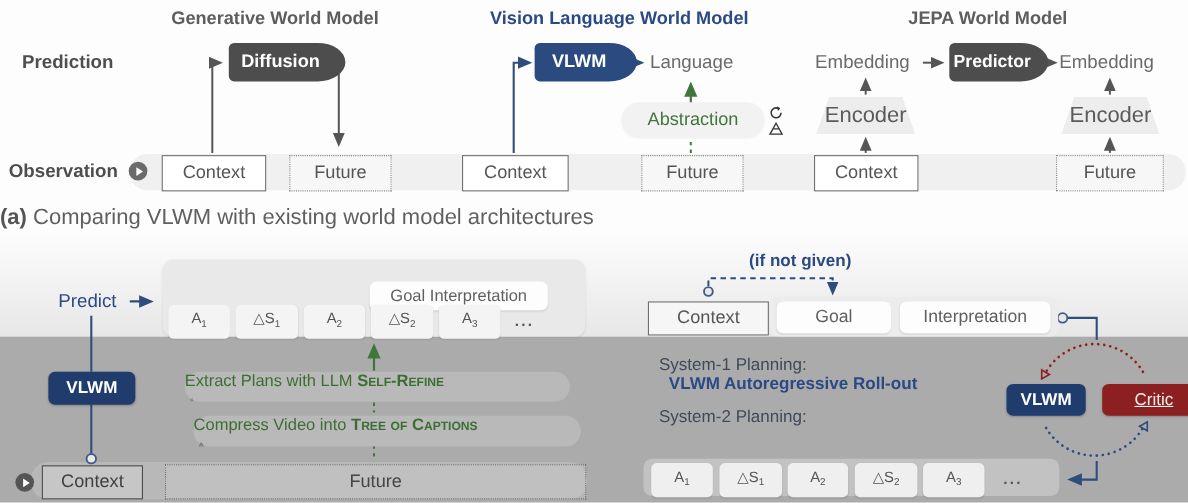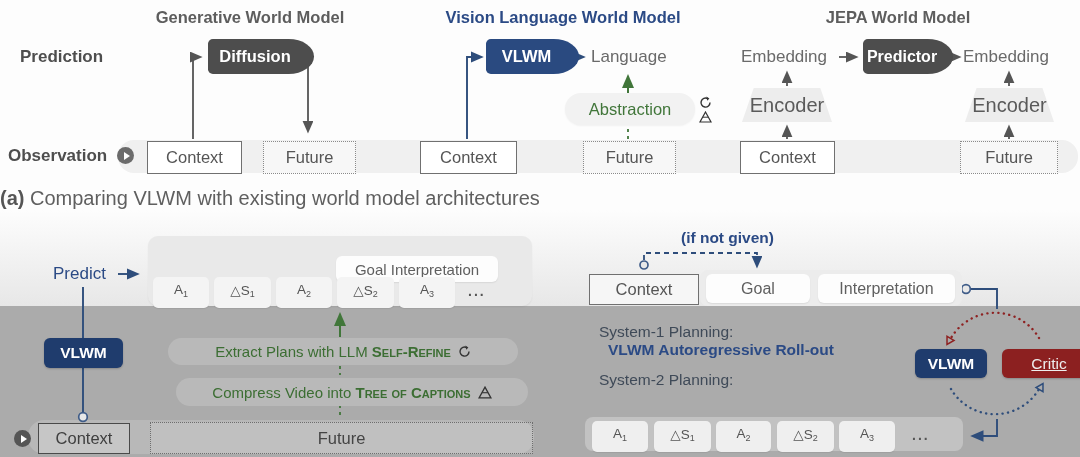--- a/index.html
+++ b/index.html
@@ -38,21 +38,21 @@
   .wbox{background:#fdfdfd;border-radius:6px;color:#5f5f5f;font-size:15px;box-shadow:0 1px 1.5px rgba(0,0,0,0.08);
         display:flex;align-items:center;justify-content:center;}
   .abox{background:#f4f4f4;border-radius:5px;color:#555;font-size:13.5px;box-shadow:0 1px 1px rgba(0,0,0,0.07);
         display:flex;align-items:flex-start;justify-content:center;padding-top:5px;}
   .abox .sub{font-size:9px;margin-top:7px;}
   .navybox{background:#1f3c6d;border-radius:6px;color:#fff;font-weight:600;font-size:15.5px;
         display:flex;align-items:center;justify-content:center;box-shadow:0 1px 2px rgba(0,0,0,0.2);}
   .redbox{background:#8c2020;border-radius:6px;color:#eee;font-weight:500;font-size:15.5px;
         display:flex;align-items:center;justify-content:center;box-shadow:0 1px 2px rgba(0,0,0,0.2);}
   .pill{background:#b9b9b9;border-radius:15px;color:#3c6e33;font-size:15px;
-        display:flex;align-items:center;justify-content:center;gap:7px;white-space:nowrap;}
+        display:flex;justify-content:center;gap:7px;white-space:nowrap;flex-direction:column;}
   .caps{font-variant:small-caps;font-weight:700;}
   .abstr{background:#f2f2f2;border-radius:16px;display:flex;align-items:center;justify-content:center;
         font-size:16.5px;font-weight:400;color:#41763a;box-shadow:0 1px 2px rgba(0,0,0,0.05);}
   .play{border-radius:50%;display:flex;align-items:center;justify-content:center;}
   .play .tri{width:0;height:0;border-left:6px solid #fff;border-top:4px solid transparent;
         border-bottom:4px solid transparent;margin-left:2px;}
   .predict{font-size:17px;font-weight:400;color:#2b4a85;}
   .ifng{font-size:15.5px;font-weight:600;color:#2b4a85;white-space:nowrap;}
   .syslabel{font-size:15.5px;color:#3f4a58;white-space:nowrap;}
   .sysblue{font-size:15.5px;font-weight:700;color:#2b4a85;white-space:nowrap;}

